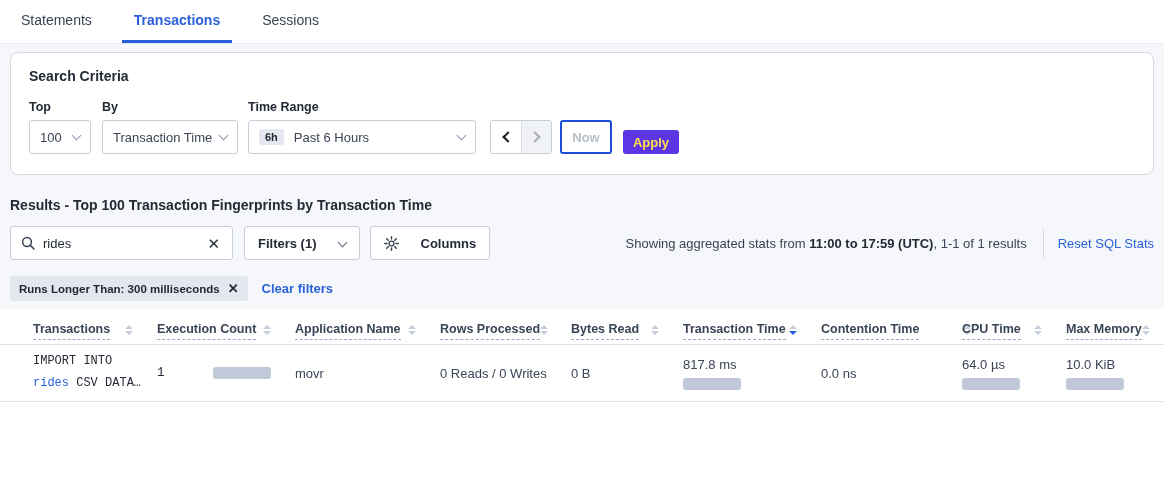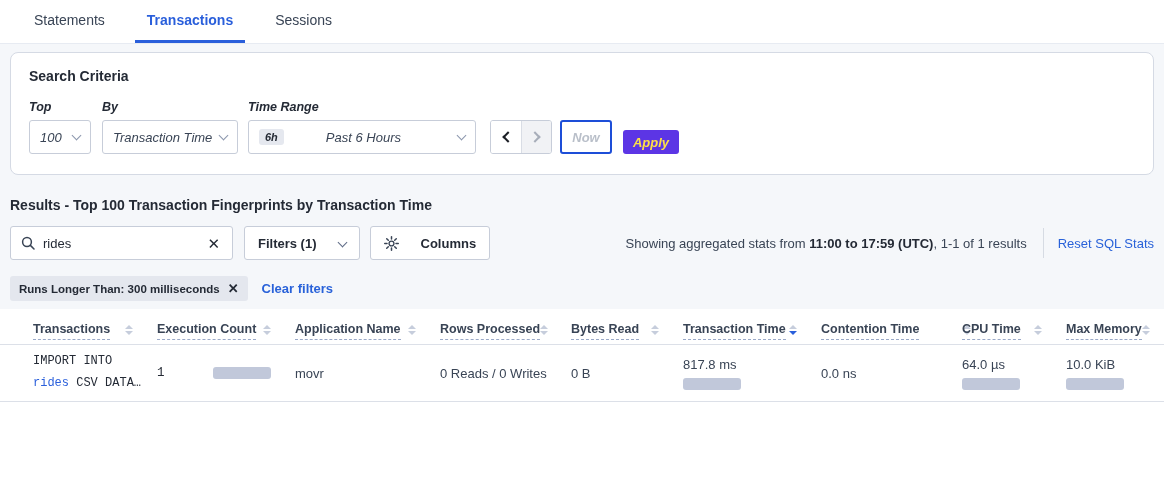--- a/index.html
+++ b/index.html
@@ -6,40 +6,40 @@
     --blue:#2A5FDB; --link:#2962D9; --purple:#5C35E5; --bar:#C1C8DA;
     --text:#394455; --heading:#242A35; --muted:#7E89A9;
     --border:#D5DAE4; --lightline:#E7EBF2; --bg:#F5F7FA; --chip:#E4E7EE;
   }
   *{box-sizing:border-box;margin:0;padding:0;}
   html,body{width:1164px;height:501px;overflow:hidden;}
   body{background:var(--bg);font-family:"Liberation Sans",sans-serif;color:var(--text);font-size:13px;}
   .mono{font-family:"Liberation Mono","DejaVu Sans Mono",monospace;}
 
   
-  .tabbar{background:#fff;height:44px;border-bottom:1px solid var(--lightline);display:flex;align-items:stretch;padding-left:13px;}
+  .tabbar{background:#fff;height:44px;border-bottom:1px solid var(--lightline);display:flex;align-items:stretch;}
   .tab{display:flex;align-items:center;padding:0 12px;margin:0 9px;font-size:14px;color:var(--text);cursor:pointer;border-bottom:3px solid transparent;}
   .tab.active{color:var(--blue);font-weight:bold;border-bottom-color:var(--blue);}
 
   
   .radio-row{background:#fff;height:46px;margin-top:8px;display:flex;align-items:center;padding:0 30px;}
   .radio-opt{display:flex;align-items:center;margin-right:28px;cursor:pointer;}
   .radio-dot{width:15px;height:15px;border-radius:50%;border:1.5px solid #C6CCD8;background:#fff;position:relative;flex:none;}
   .radio-dot.selected{border:2px solid var(--blue);}
   .radio-dot.selected::after{content:"";position:absolute;left:2.5px;top:2.5px;width:6px;height:6px;border-radius:50%;background:var(--blue);}
   .radio-label{margin-left:10px;font-size:13.5px;color:var(--heading);}
   .show-desc{margin-left:auto;display:flex;align-items:center;gap:9px;cursor:pointer;color:var(--heading);font-size:13px;}
 
   .chev{width:7px;height:7px;border-right:1.7px solid #5F6C87;border-bottom:1.7px solid #5F6C87;transform:rotate(45deg);margin-top:-4px;flex:none;}
   .chev.light{border-color:#8B96AD;}
 
   
   .card{background:#fff;border:1px solid var(--border);border-radius:8px;margin:8px 10px 0;padding:15px 18px 20px;}
   .card-title{font-size:14px;font-weight:bold;color:var(--heading);margin-bottom:16px;}
-  .fields{display:flex;align-items:flex-end;font-style:italic;}
+  .fields{display:flex;align-items:flex-end;}
   .field{display:flex;flex-direction:column;}
   .field-label{font-size:12.5px;font-weight:bold;color:var(--heading);margin-bottom:6px;}
   .select{height:34px;border:1px solid #C7CDD9;border-radius:3px;background:#fff;display:flex;align-items:center;padding:0 10px;cursor:pointer;color:var(--text);}
   .select .chev{margin-left:auto;}
   .sel-top{width:62px;}
   .sel-by{width:136px;margin-left:11px;}
   .sel-range{width:228px;margin-left:10px;}
   .badge-6h{background:#E5E8EF;border-radius:3px;padding:2px 6px;font-size:11px;font-weight:bold;color:var(--heading);margin-right:10px;}
   .arrow-group{display:flex;height:34px;border:1px solid #C7CDD9;border-radius:3px;overflow:hidden;margin-left:14px;}
   .arrow-btn{width:30px;display:flex;align-items:center;justify-content:center;background:#fff;cursor:pointer;}
@@ -116,21 +116,21 @@
       </div>
       <div class="field" style="margin-left:11px;">
         <span class="field-label">By</span>
         <div class="select sel-by" style="margin-left:0;">
           <span>Transaction Time</span>
           <span class="chev light"></span>
         </div>
       </div>
       <div class="field" style="margin-left:10px;">
         <span class="field-label">Time Range</span>
-        <div class="select sel-range" style="margin-left:0;gap:32px;">
+        <div class="select sel-range" style="margin-left:0;">
           <span class="badge-6h">6h</span>
           <span>Past 6 Hours</span>
           <span class="chev light"></span>
         </div>
       </div>
       <div class="arrow-group">
         <div class="arrow-btn">
             <span class="arr left"></span>
           </div>
         <div class="arrow-btn disabled">

